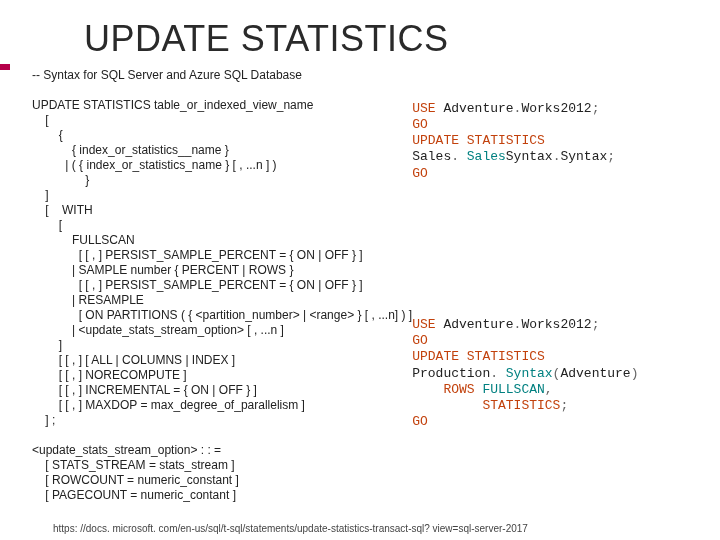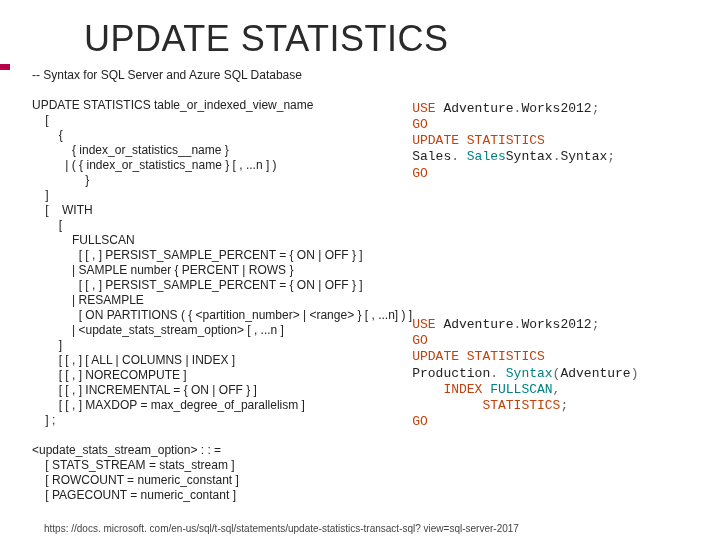--- a/index.html
+++ b/index.html
@@ -49,21 +49,21 @@
     line-height: 1.25;
     white-space: pre;
   }
   .kw { color: #c2410c; }
   .neutral { color: #222; font-family: Liberation Mono, monospace; }
   .teal { color: #008080; }
   .gray { color: #666; }
   .footer-link {
     position: absolute;
     bottom: 6px;
-    left: 10px;
+    left: 19px;
     font-size: 10px;
     color: #444;
     padding-left: 34px;
   }
   .accent {
     position: absolute;
     left: 0;
     top: 64px;
     width: 10px;
     height: 6px;
@@ -113,21 +113,21 @@
 <span class="kw">GO</span>
 <span class="kw">UPDATE STATISTICS</span>
 <span class="neutral">Sales</span><span class="gray">.</span><span class="teal"> Sales</span><span class="neutral">Syntax</span><span class="gray">.</span><span class="neutral">Syntax</span><span class="gray">;</span>
 <span class="kw">GO</span>
 </div>
       <div style="height:70px"></div>
       <div><span class="kw">USE</span><span class="neutral"> Adventure</span><span class="gray">.</span><span class="neutral">Works</span><span class="neutral">2012</span><span class="gray">;</span>
 <span class="kw">GO</span>
 <span class="kw">UPDATE STATISTICS</span>
 <span class="neutral">Production</span><span class="gray">.</span><span class="teal"> Syntax</span><span class="gray">(</span><span class="neutral">Adventure</span><span class="gray">)</span>
-<span class="kw">    INDEX</span><span class="teal"> FULLSCAN</span><span class="gray">,</span>
+<span class="kw">    ROWS</span><span class="teal"> FULLSCAN</span><span class="gray">,</span>
 <span class="kw">         STATISTICS</span><span class="gray">;</span>
 <span class="kw">GO</span>
 </div>
     </div>
   </div>
 
   <div class="footer-link">https: //docs. microsoft. com/en-us/sql/t-sql/statements/update-statistics-transact-sql? view=sql-server-2017</div>
 </div>
 
 </body></html>

